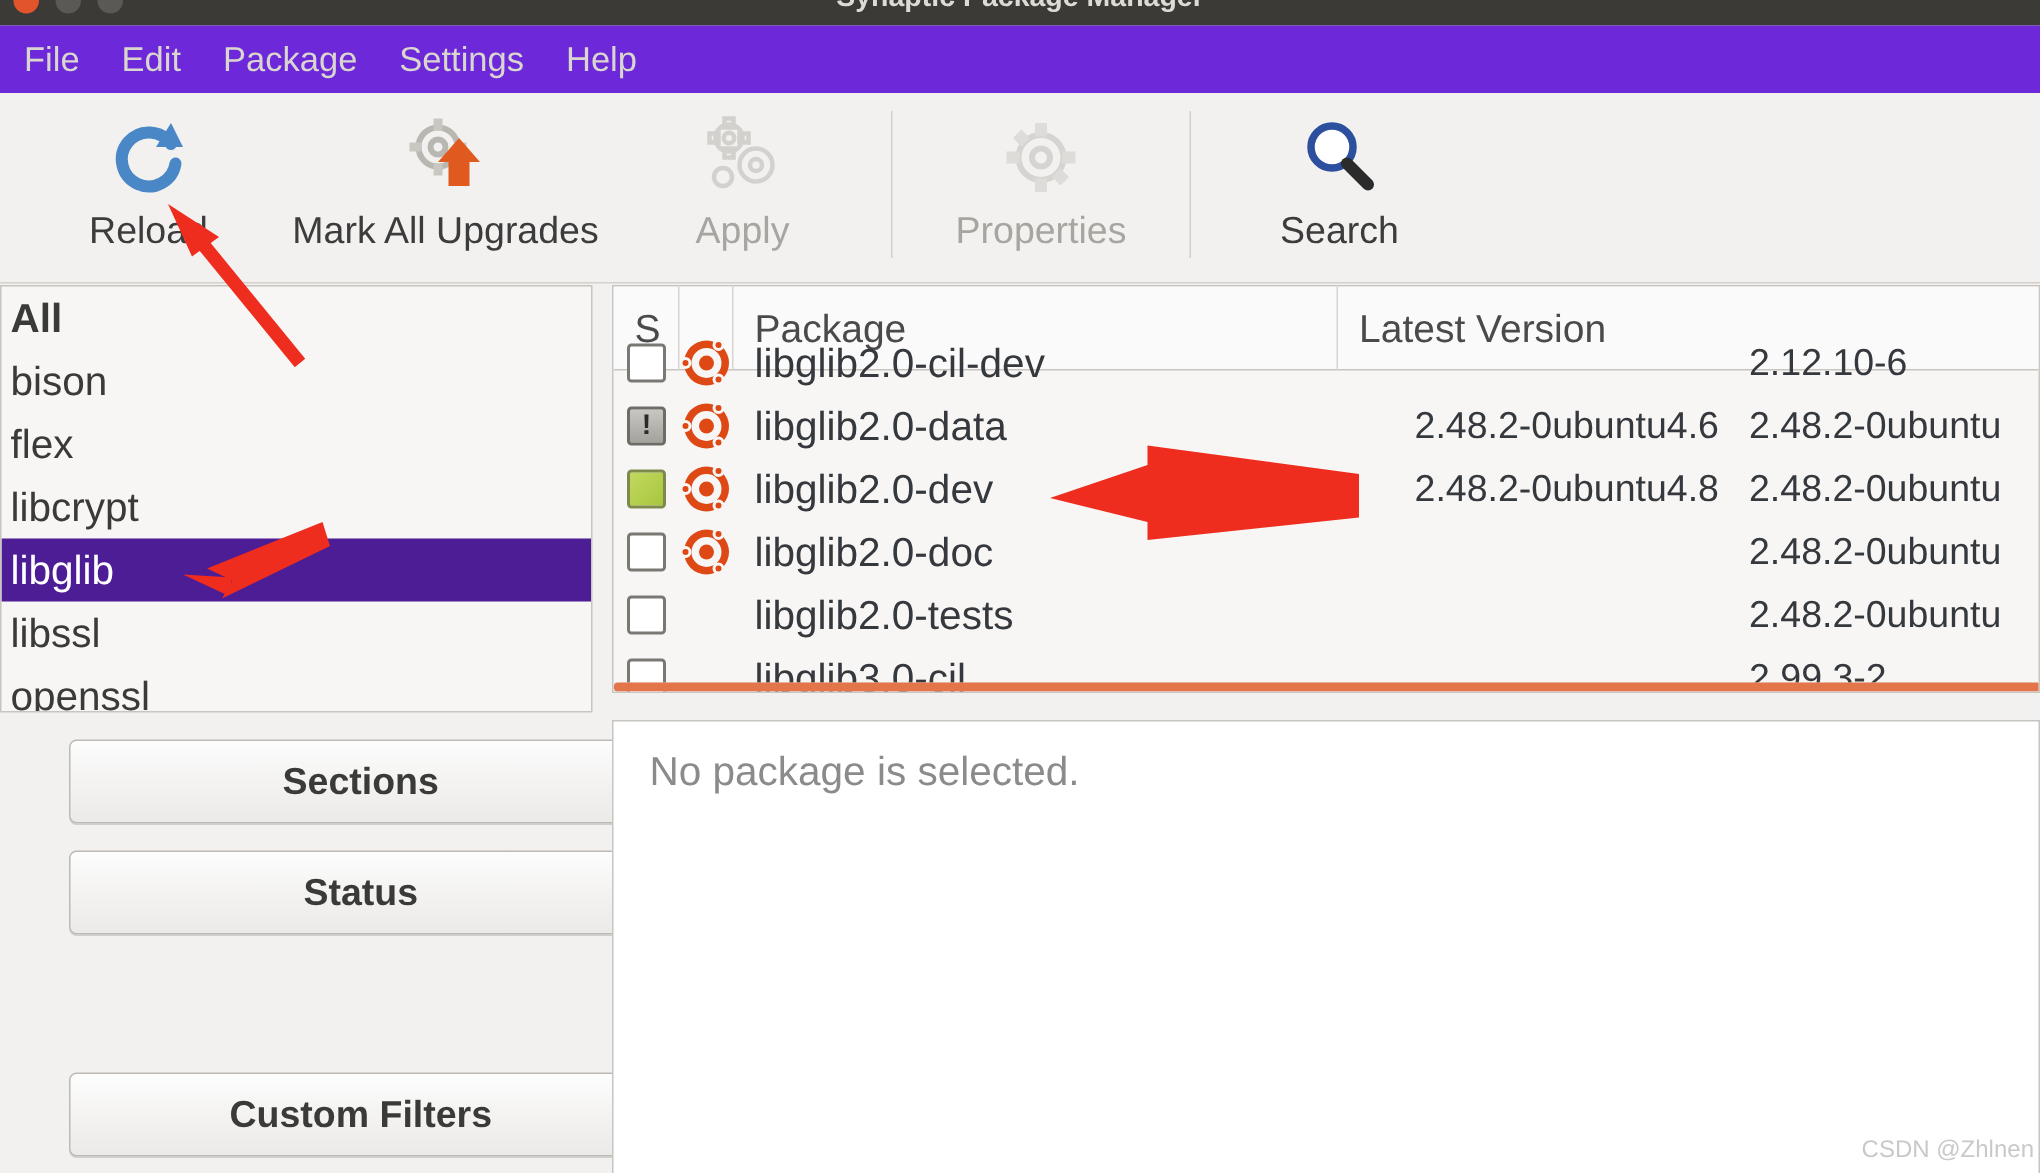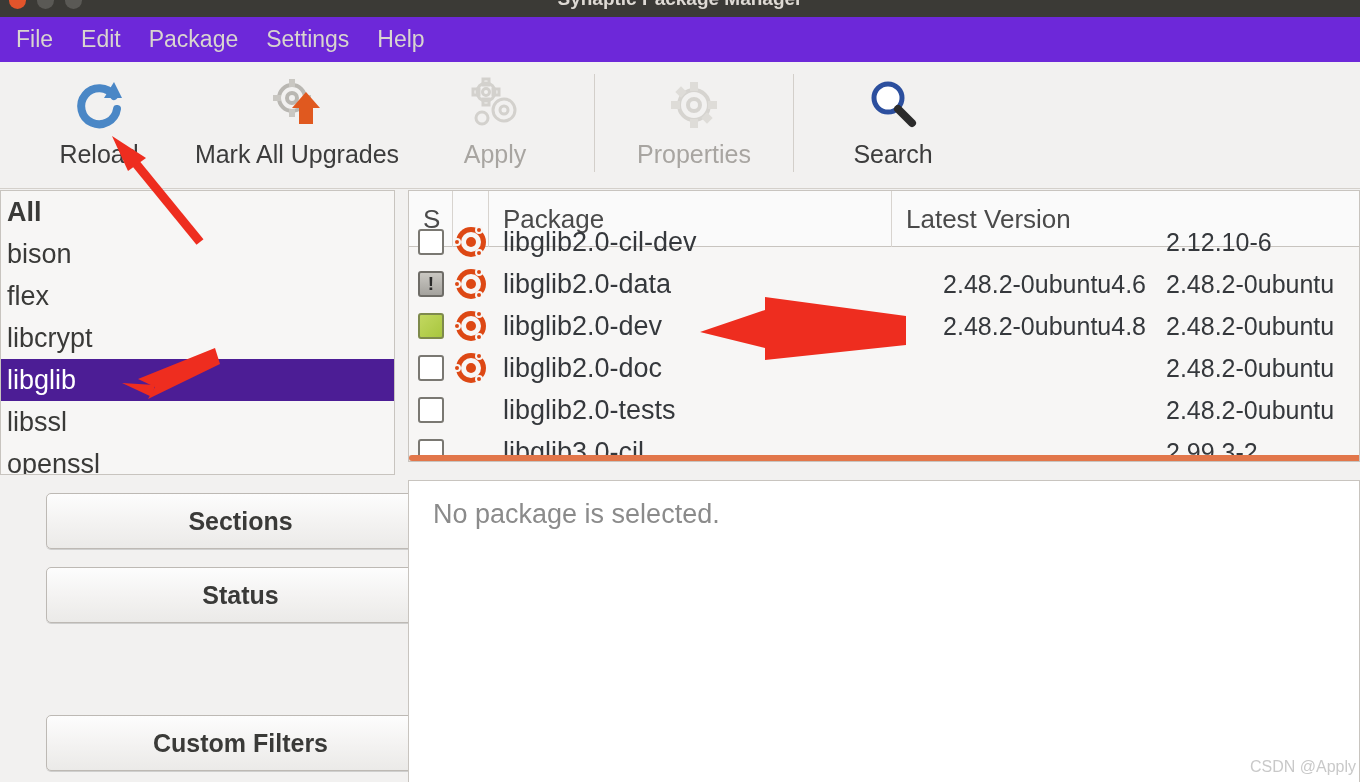--- a/index.html
+++ b/index.html
@@ -472,13 +472,13 @@
   <g>
     <polygon points="215,348 138,379 155,387 148,399 220,364" fill="#ee2d1f"></polygon>
     <polygon points="155,385 122,383 152,397" fill="#ee2d1f"></polygon>
   </g>
 
   <g>
     <polygon points="906,316 765,297 765,310 700,332 765,348 765,360 906,345" fill="#ee2d1f"></polygon>
   </g>
 </svg>
 
-<div id="watermark">CSDN @Apply</div>
+<div id="watermark">CSDN @Zhlnen</div>
 
 </body></html>

